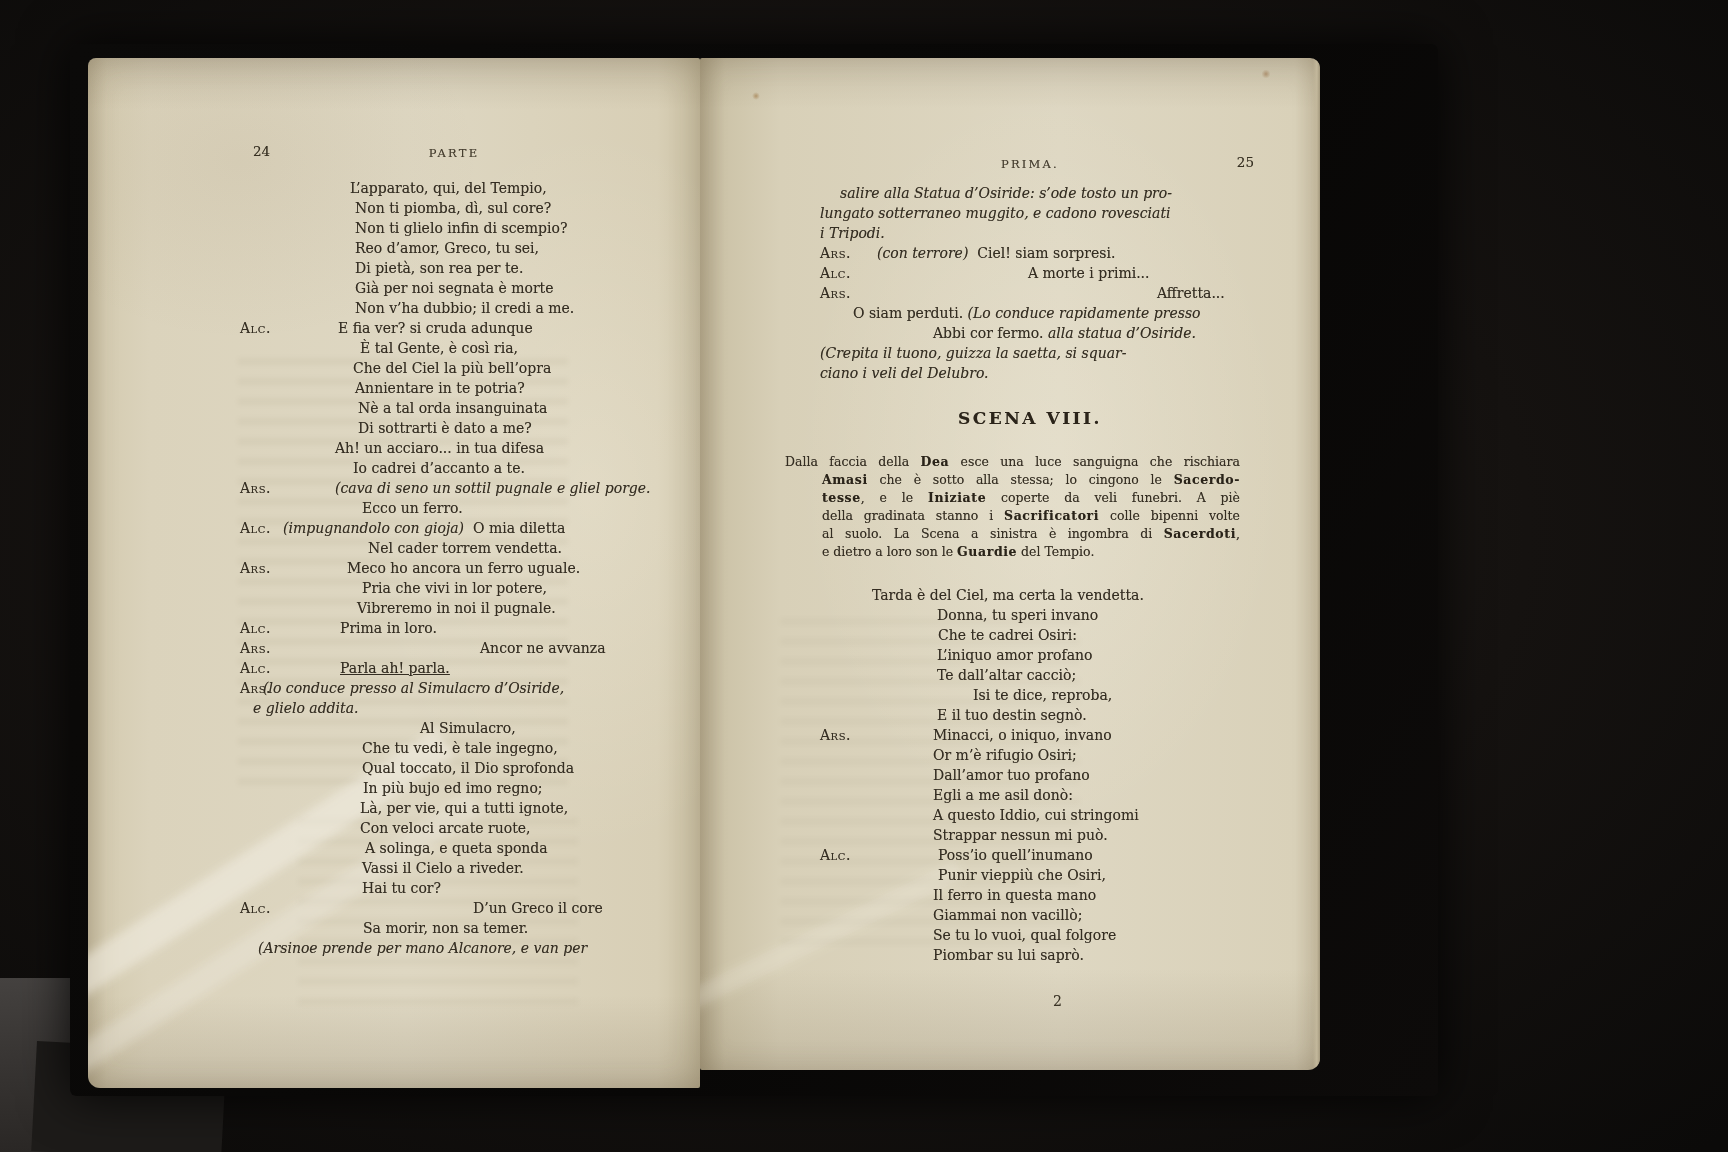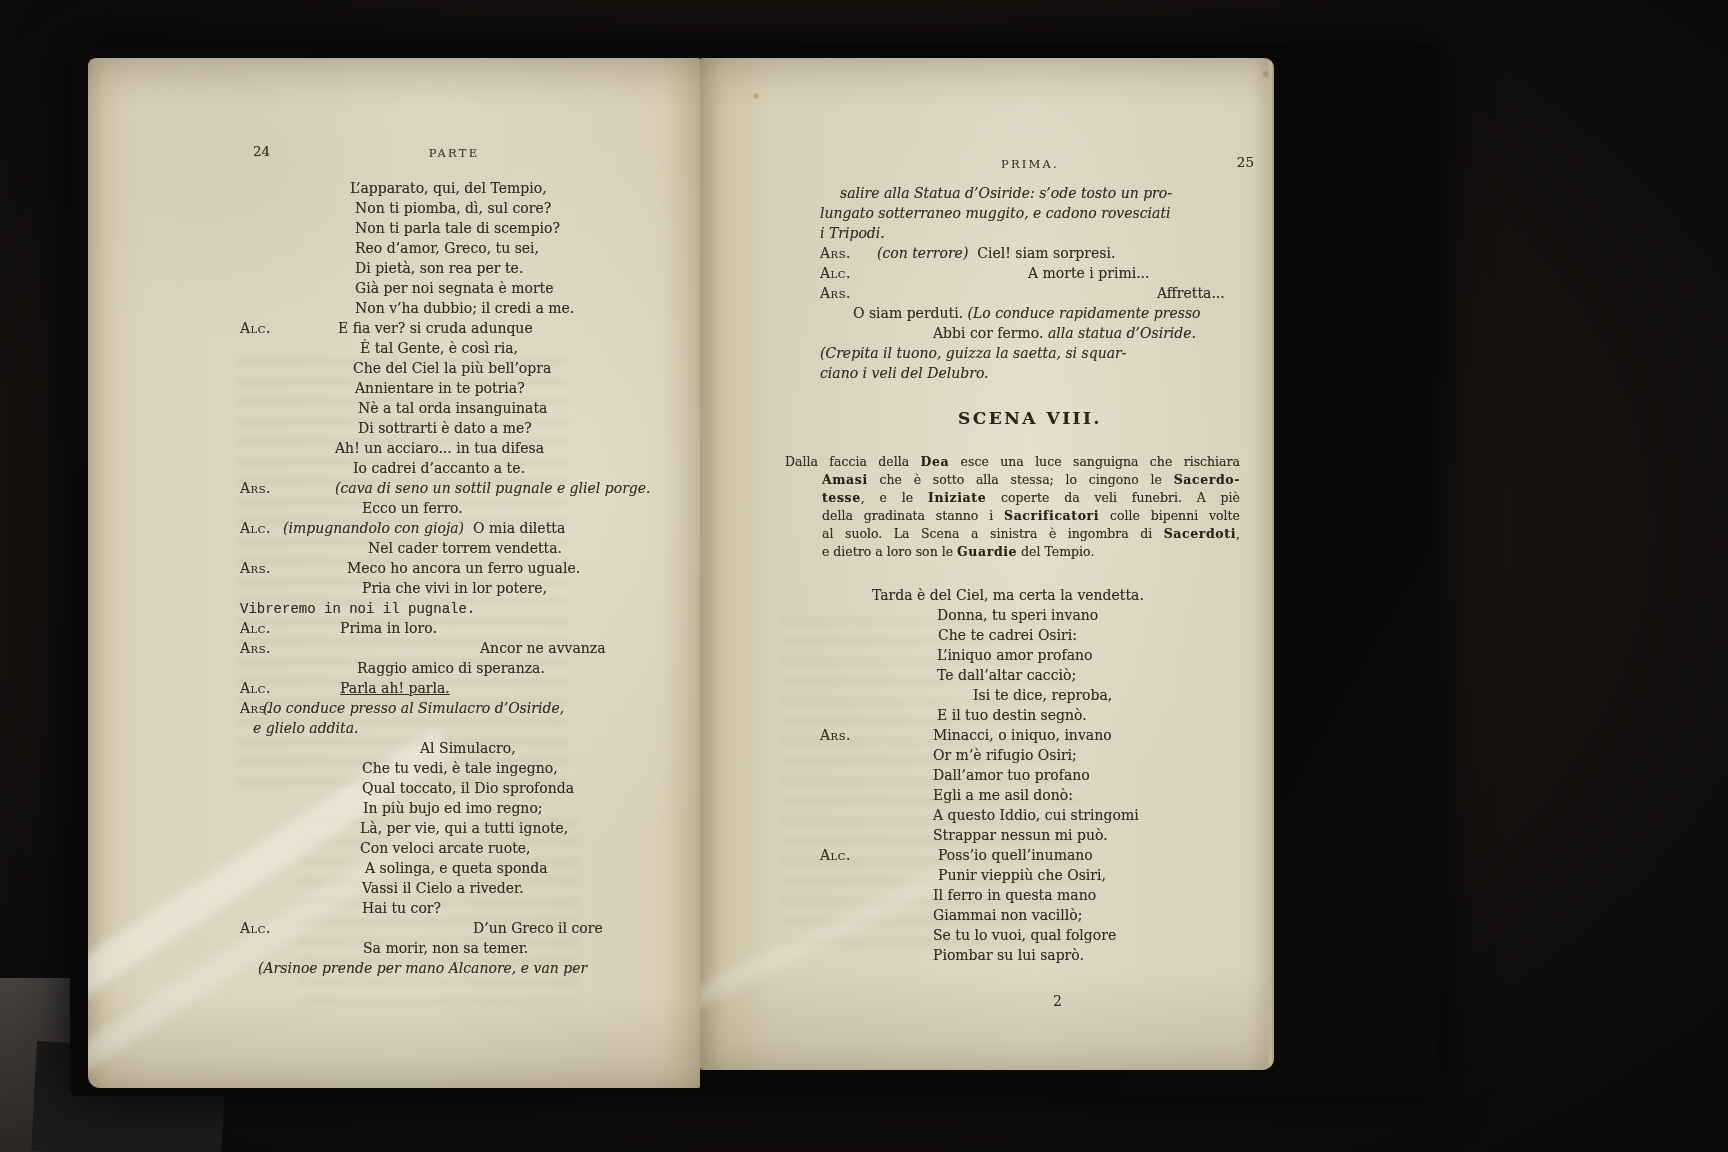--- a/index.html
+++ b/index.html
@@ -17,21 +17,21 @@
     border-radius:6px;box-shadow:0 0 50px rgba(0,0,0,.85);}
   .page{position:absolute;overflow:hidden;color:rgba(45,39,28,.93);
     text-shadow:0 0 .5px rgba(40,32,20,.45);}
   .page-left{left:18px;top:14px;width:612px;height:1030px;border-radius:8px 2px 2px 12px;
     background:
       radial-gradient(ellipse 320px 520px at 82% 42%, rgba(255,252,240,.22), transparent 70%),
       radial-gradient(ellipse 400px 300px at 25% 10%, rgba(120,95,60,.07), transparent 60%),
       linear-gradient(180deg, rgba(90,75,50,.14), transparent 5%, transparent 91%, rgba(90,75,50,.18)),
       linear-gradient(90deg,#c7bda1 0,#d5ccb2 3%,#dbd3bc 10%,#ded7c2 52%,#d8cfb6 93%,#c9bfa2 100%);
     box-shadow:inset 0 0 30px rgba(80,65,40,.25);}
-  .page-right{left:630px;top:14px;width:574px;height:1012px;border-radius:2px 10px 12px 2px;
+  .page-right{left:630px;top:14px;width:620px;height:1012px;border-radius:2px 10px 12px 2px;
     background:
       radial-gradient(circle 6px at 56px 38px, rgba(150,105,50,.55), transparent 65%),
       radial-gradient(circle 7px at 566px 16px, rgba(145,100,55,.5), transparent 65%),
       radial-gradient(ellipse 340px 520px at 55% 40%, rgba(255,252,240,.20), transparent 72%),
       linear-gradient(180deg, rgba(90,75,50,.13), transparent 5%, transparent 90%, rgba(90,75,50,.16)),
       linear-gradient(90deg,#b5aa8d 0,#cdc4a9 4%,#d8d0b8 13%,#ded7c2 58%,#d9d1b9 96%,#c9bfa4 100%);
     box-shadow:inset 0 0 28px rgba(80,65,40,.22);}
   .page-right::after{content:"";position:absolute;right:0;top:0;bottom:0;width:7px;
     background:linear-gradient(90deg,transparent,#c3b89c 55%,#a2977c);}
   .ghost{position:absolute;background:repeating-linear-gradient(180deg, rgba(110,100,72,.55) 0 7px, transparent 7px 20px);
@@ -82,43 +82,42 @@
       <div class="ghost g2"></div>
       <div class="crease c1"></div>
       <div class="crease c2"></div>
       <div class="head head-left">
         <span class="pageno">24</span>
         <span class="running">PARTE</span>
       </div>
       <div class="tb" id="left-lines">
           <div class="line"><span class="txt" style="margin-left: 110px;"><span>L’apparato, qui, del Tempio,</span></span></div>
           <div class="line"><span class="txt" style="margin-left: 115px;"><span>Non ti piomba, dì, sul core?</span></span></div>
-          <div class="line"><span class="txt" style="margin-left: 115px;"><span>Non ti parla tale di scempio?</span></span></div>
+          <div class="line"><span class="txt" style="margin-left: 115px;"><span>Non ti glielo infin di scempio?</span></span></div>
           <div class="line"><span class="txt" style="margin-left: 115px;"><span>Reo d’amor, Greco, tu sei,</span></span></div>
           <div class="line"><span class="txt" style="margin-left: 115px;"><span>Di pietà, son rea per te.</span></span></div>
           <div class="line"><span class="txt" style="margin-left: 115px;"><span>Già per noi segnata è morte</span></span></div>
           <div class="line"><span class="txt" style="margin-left: 115px;"><span>Non v’ha dubbio; il credi a me.</span></span></div>
           <div class="line"><span class="speaker">Alc.</span><span class="txt" style="margin-left: 98px;"><span>E fia ver? si cruda adunque</span></span></div>
           <div class="line"><span class="txt" style="margin-left: 120px;"><span>È tal Gente, è così ria,</span></span></div>
           <div class="line"><span class="txt" style="margin-left: 113px;"><span>Che del Ciel la più bell’opra</span></span></div>
           <div class="line"><span class="txt" style="margin-left: 115px;"><span>Annientare in te potria?</span></span></div>
           <div class="line"><span class="txt" style="margin-left: 118px;"><span>Nè a tal orda insanguinata</span></span></div>
           <div class="line"><span class="txt" style="margin-left: 118px;"><span>Di sottrarti è dato a me?</span></span></div>
           <div class="line"><span class="txt" style="margin-left: 95px;"><span>Ah! un acciaro... in tua difesa</span></span></div>
           <div class="line"><span class="txt" style="margin-left: 113px;"><span>Io cadrei d’accanto a te.</span></span></div>
           <div class="line"><span class="speaker">Ars.</span><span class="txt" style="margin-left: 95px;"><span class="it">(cava di seno un sottil pugnale e gliel porge.</span></span></div>
           <div class="line"><span class="txt" style="margin-left: 122px;"><span>Ecco un ferro.</span></span></div>
           <div class="line"><span class="speaker">Alc.</span><span class="txt" style="margin-left: 43px;"><span class="it">(impugnandolo con gioja)</span><span>  O mia diletta</span></span></div>
           <div class="line"><span class="txt" style="margin-left: 128px;"><span>Nel cader torrem vendetta.</span></span></div>
           <div class="line"><span class="speaker">Ars.</span><span class="txt" style="margin-left: 107px;"><span>Meco ho ancora un ferro uguale.</span></span></div>
           <div class="line"><span class="txt" style="margin-left: 122px;"><span>Pria che vivi in lor potere,</span></span></div>
-          <div class="line"><span class="txt" style=" font-family: Liberation Mono, monospace;"><span>Vibreremo in noi il pugnale.</span></span></div>
+          <div class="line"><span class="txt" style="margin-left: 117px;"><span>Vibreremo in noi il pugnale.</span></span></div>
           <div class="line"><span class="speaker">Alc.</span><span class="txt" style="margin-left: 100px;"><span>Prima in loro.</span></span></div>
           <div class="line"><span class="speaker">Ars.</span><span class="txt" style="margin-left: 240px;"><span>Ancor ne avvanza</span></span></div>
-          <div class="line"><span class="txt" style="margin-left: 117px;"><span>Raggio amico di speranza.</span></span></div>
           <div class="line"><span class="speaker">Alc.</span><span class="txt" style="margin-left: 100px; text-decoration: underline;"><span>Parla ah! parla.</span></span></div>
           <div class="line"><span class="speaker">Ars.</span><span class="txt" style="margin-left: 23px;"><span class="it">(lo conduce presso al Simulacro d’Osiride,</span></span></div>
           <div class="line"><span class="txt" style="margin-left: 13px;"><span class="it">e glielo addita.</span></span></div>
           <div class="line"><span class="txt" style="margin-left: 180px;"><span>Al Simulacro,</span></span></div>
           <div class="line"><span class="txt" style="margin-left: 122px;"><span>Che tu vedi, è tale ingegno,</span></span></div>
           <div class="line"><span class="txt" style="margin-left: 122px;"><span>Qual toccato, il Dio sprofonda</span></span></div>
           <div class="line"><span class="txt" style="margin-left: 123px;"><span>In più bujo ed imo regno;</span></span></div>
           <div class="line"><span class="txt" style="margin-left: 120px;"><span>Là, per vie, qui a tutti ignote,</span></span></div>
           <div class="line"><span class="txt" style="margin-left: 120px;"><span>Con veloci arcate ruote,</span></span></div>
           <div class="line"><span class="txt" style="margin-left: 125px;"><span>A solinga, e queta sponda</span></span></div>

